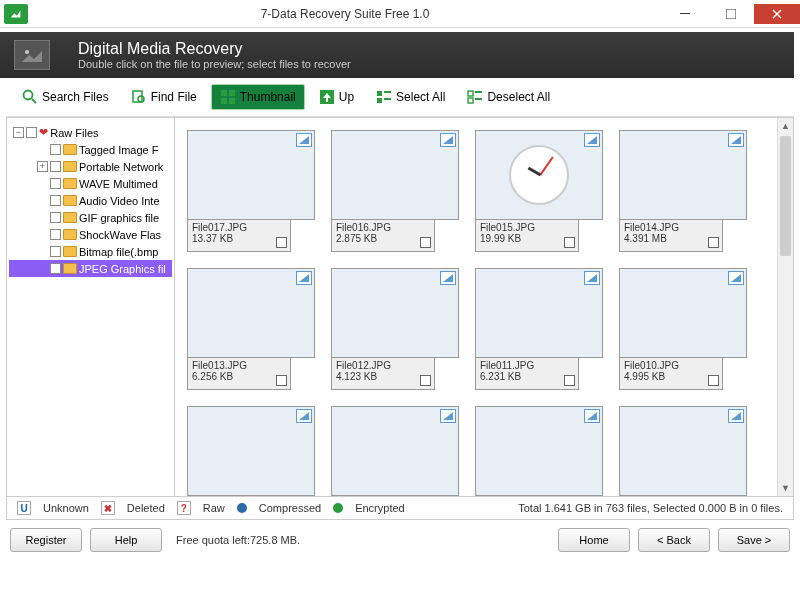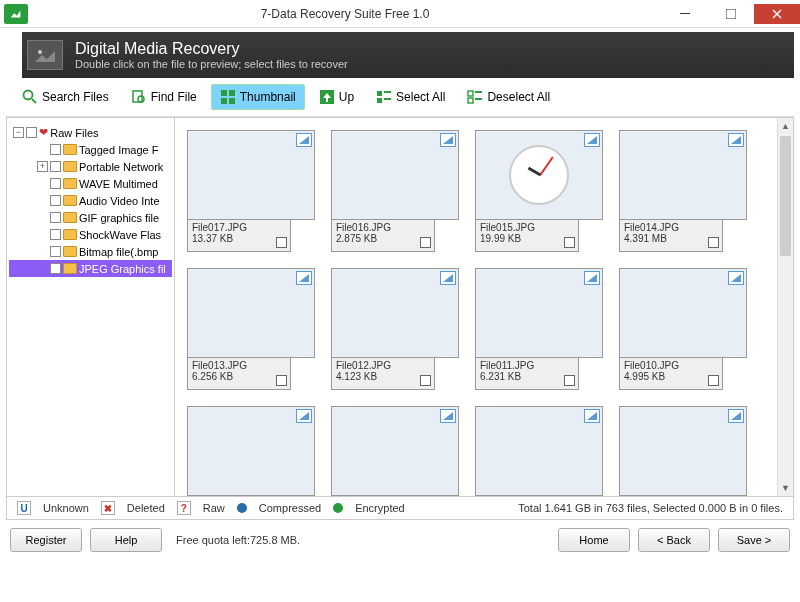--- a/index.html
+++ b/index.html
@@ -6,28 +6,28 @@
 body { width: 800px; height: 602px; background: #fff; overflow: hidden; font-size: 12px; }
 
 .titlebar { height: 28px; background: #fff; display: flex; align-items: center; border-bottom: 1px solid #ddd; }
 .titlebar .app-icon { width: 24px; height: 20px; background: #2a9c3d; margin-left: 4px; display:flex; align-items:center; justify-content:center; border-radius:2px; }
 .titlebar .app-icon svg { width:14px; height:14px; fill:#fff; }
 .titlebar .title { flex: 1; text-align: center; color: #333; font-size: 12px; }
 .win-btn { width: 46px; height: 20px; display:flex; align-items:center; justify-content:center; }
 .win-btn.close { background:#c84031; color:#fff; }
 .win-btn svg { width:10px; height:10px; }
 
-.header-dark { background: linear-gradient(#3b3b3b,#2c2c2c); color:#fff; padding:8px 5px; margin:4px 6px 0 22px; display:flex; align-items:center; gap:12px; }
+.header-dark { background: linear-gradient(#3b3b3b,#2c2c2c); color:#fff; padding:8px 14px; margin:4px 6px 0 0; display:flex; align-items:center; gap:28px; }
 .header-dark .logo { width:36px; height:30px; background:#555; border:1px solid #777; display:flex; align-items:center; justify-content:center; }
 .header-dark h1 { font-size:16px; font-weight:400; }
 .header-dark p { font-size:11px; color:#ccc; }
 
 .toolbar { display:flex; align-items:center; padding:6px 8px; gap:6px; border-bottom:1px solid #ddd; margin:0 6px; }
 .tool { display:flex; align-items:center; gap:4px; padding:4px 8px; cursor:pointer; border-radius:2px; }
-.tool.active { background:#7dd3fc; border:1px solid #a4dca4; }
+.tool.active { background:#15803d; border:1px solid #a4dca4; }
 .tool .ic { width:16px; height:16px; display:flex; align-items:center; justify-content:center; }
 .tool .ic svg { width:16px; height:16px; }
 
 .main { display:flex; height:380px; margin:0 6px; border:1px solid #ccc; }
 .tree { width:168px; background:#fff; border-right:1px solid #ccc; padding:6px 2px; font-size:11px; overflow:hidden; white-space:nowrap; }
 .tree .node { display:flex; align-items:center; gap:2px; height:17px; padding-left:4px; }
 .tree .node.child { padding-left:28px; }
 .tree .node .exp { width:11px; height:11px; border:1px solid #888; font-size:9px; line-height:9px; text-align:center; color:#555; }
 .tree .chk { width:11px; height:11px; border:1px solid #888; background:#fff; }
 .tree .fold { width:14px; height:11px; background:#f5c04a; border:1px solid #c8922a; border-radius:1px; position:relative; }

